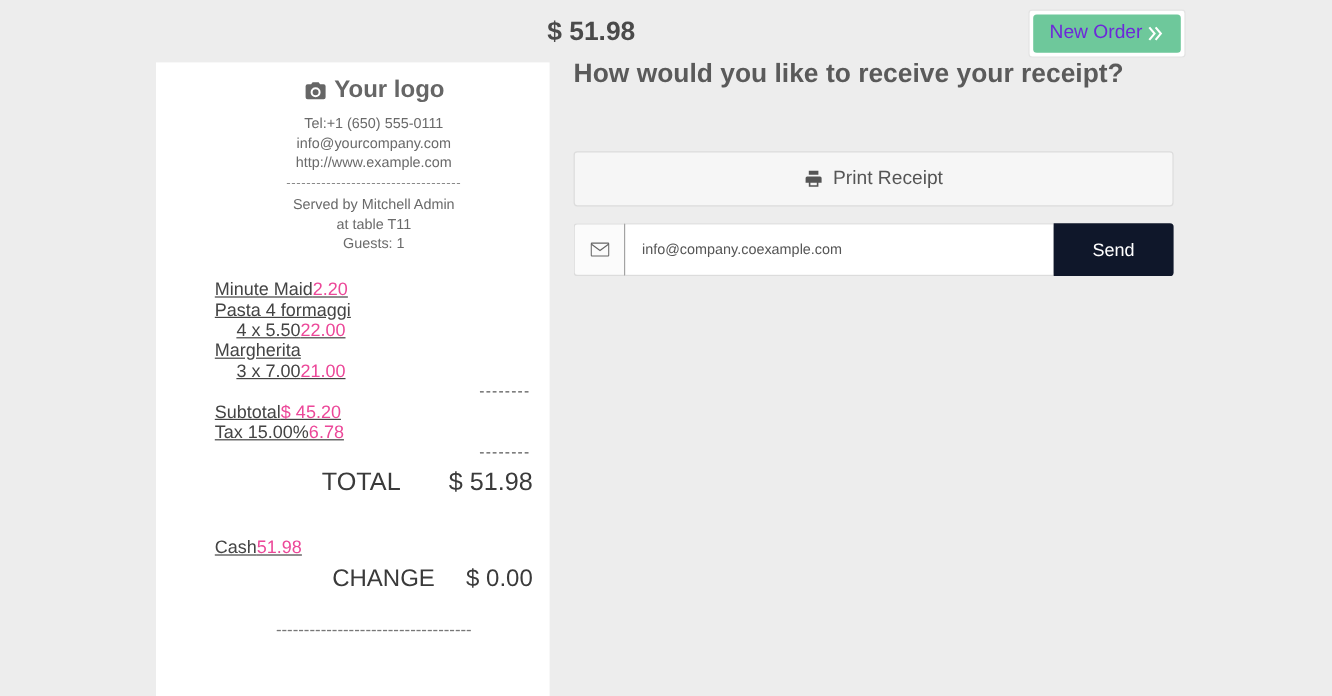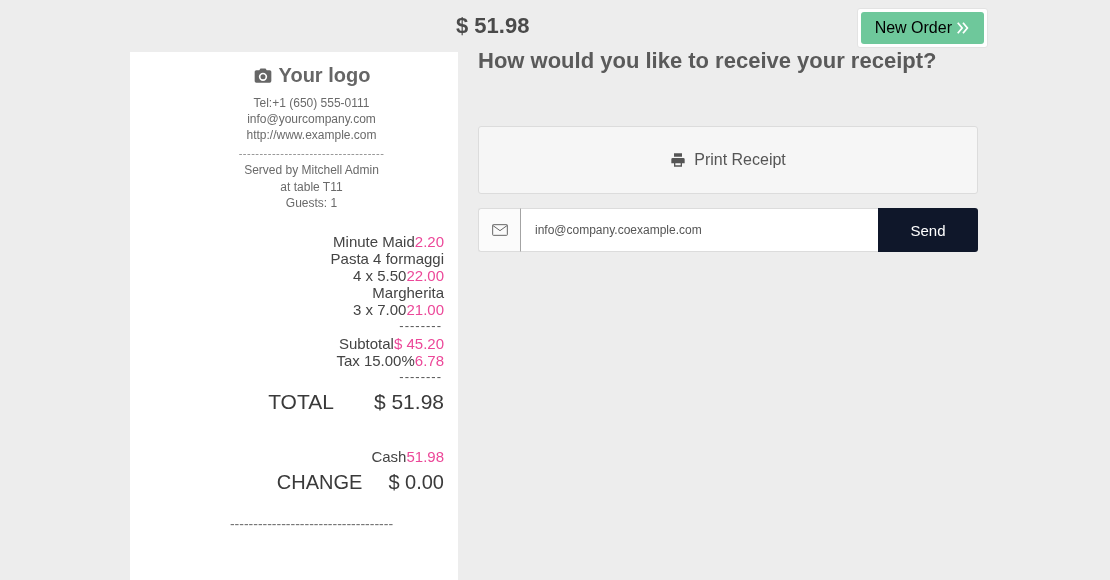--- a/index.html
+++ b/index.html
@@ -31,21 +31,21 @@
     position: absolute;
     right: 0;
     top: 0;
     border: 1px solid #e3e3e3;
     background: #fff;
     padding: 3px;
     border-radius: 3px;
   }
   .new-order-btn {
     background: #6ec89b;
-    color: #000000;
+    color: #6d28d9;
     border: none;
     padding: 7px 14px;
     font-size: 16px;
     border-radius: 3px;
     cursor: pointer;
     display: flex;
     align-items: center;
     gap: 4px;
   }
   .new-order-btn svg { width: 14px; height: 14px; fill: #fff; }
@@ -84,21 +84,21 @@
     color: #666;
     margin-top: 2px;
   }
   .logo-row svg { width: 20px; height: 20px; fill: #666; }
 
   .center-block { text-align: center; font-size: 12px; color: #6a6a6a; margin-top: 8px; line-height: 1.35; }
   .dash-line { text-align: center; font-size: 11px; color: #8a8a8a; letter-spacing: 0.5px; margin: 2px 0; }
   .dash-right { text-align: right; font-size: 13px; color: #555; letter-spacing: 1px; padding-right: 2px; }
 
   .line-items { margin-top: 22px; font-size: 15px; }
-  .row { display: flex; justify-content: flex-end; }
+  .row { display: flex; justify-content: flex-start; text-decoration: underline; }
   .row .left { color: #444; }
   .row .right { color: #ec4899; }
   .indent { padding-left: 18px; color: #444; }
 
   .totals { margin-top: 2px; }
   .big-row { display: flex; justify-content: flex-end; gap: 40px; font-size: 21px; font-weight: 500; color: #3a3a3a; margin-top: 6px; }
   .big-row .label { }
   .big-row .val { }
 
   .change-row { display: flex; justify-content: flex-end; gap: 26px; font-size: 20px; font-weight: 400; color: #3a3a3a; margin-top: 6px; }
@@ -117,21 +117,21 @@
     color: #5a5a5a;
   }
 
   .print-btn {
     margin-top: 52px;
     width: 100%;
     background: #f6f6f6;
     border: 1px solid #dcdcdc;
     color: #555;
     font-size: 16px;
-    padding: 24px;
+    padding: 13px;
     border-radius: 3px;
     cursor: pointer;
     display: flex;
     justify-content: center;
     align-items: center;
     gap: 8px;
   }
   .print-btn svg { width: 16px; height: 16px; fill: #555; }
 
   .email-row {

